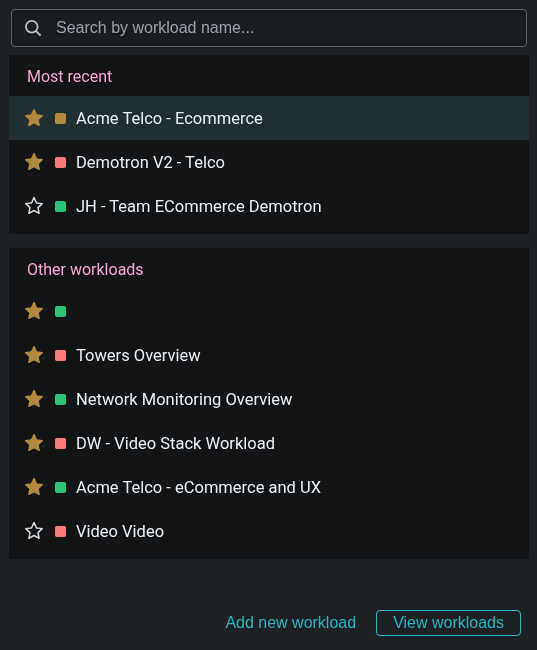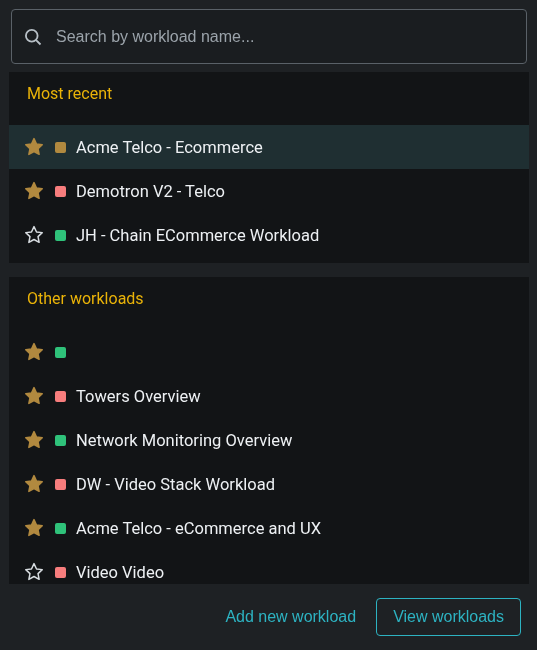--- a/index.html
+++ b/index.html
@@ -28,21 +28,21 @@
     }
 
     .search-wrap {
       position: relative;
       margin-bottom: 8px;
       padding: 0 2px;
     }
 
     .search-input {
       width: 100%;
-      height: 55px;
+      height: 38px;
       background: #1a1d20;
       border: 1px solid #5a6168;
       border-radius: 4px;
       color: #b8c0c7;
       font-size: 16px;
       padding: 0 12px 0 44px;
       outline: none;
     }
 
     .search-input::placeholder {
@@ -71,24 +71,24 @@
     }
     .scroll-area::-webkit-scrollbar-track {
       background: transparent;
     }
     .scroll-area::-webkit-scrollbar-thumb {
       background: #4a5056;
       border-radius: 4px;
     }
 
     .section-header {
-      color: #eab308;
+      color: #f9a8d4;
       font-size: 16px;
       font-weight: 400;
-      padding: 12px 18px 22px 18px;
+      padding: 12px 18px 10px 18px;
       background: #121416;
     }
 
     .workload-list {
       background: #121416;
       padding-bottom: 6px;
     }
 
     .section-gap {
       height: 14px;
@@ -162,21 +162,21 @@
       cursor: pointer;
       padding: 0;
     }
 
     .view-btn {
       background: #1e2124;
       border: 1.5px solid #2db3c2;
       color: #2db3c2;
       border-radius: 4px;
       font-size: 16px;
-      padding: 9px 16px;
+      padding: 3px 16px;
       cursor: pointer;
     }
   </style>
 </head>
 <body>
 
 <div class="container">
 
   <div class="search-wrap">
     <span class="search-icon">
@@ -205,21 +205,21 @@
                 <path d="M12 2.8l2.76 5.9 6.24.72-4.62 4.34 1.24 6.28L12 16.9l-5.62 3.14 1.24-6.28L3 9.42l6.24-.72L12 2.8z" stroke-width="1.6" stroke-linejoin="round"></path>
               </svg></span>
             <span class="color-chip" style="background: rgb(247, 125, 125);"></span>
             <span class="workload-name">Demotron V2 - Telco</span>
           </div>
           <div class="workload-item">
             <span class="star outline"><svg viewBox="0 0 24 24">
                 <path d="M12 2.8l2.76 5.9 6.24.72-4.62 4.34 1.24 6.28L12 16.9l-5.62 3.14 1.24-6.28L3 9.42l6.24-.72L12 2.8z" stroke-width="1.6" stroke-linejoin="round"></path>
               </svg></span>
             <span class="color-chip" style="background: rgb(47, 194, 122);"></span>
-            <span class="workload-name">JH - Chain ECommerce Workload</span>
+            <span class="workload-name">JH - Team ECommerce Demotron</span>
           </div>
         </div>
     </div>
 
     <div class="section-gap"></div>
 
     <div class="workload-list">
       <div class="section-header">Other workloads</div>
       <div>
           <div class="workload-item">

